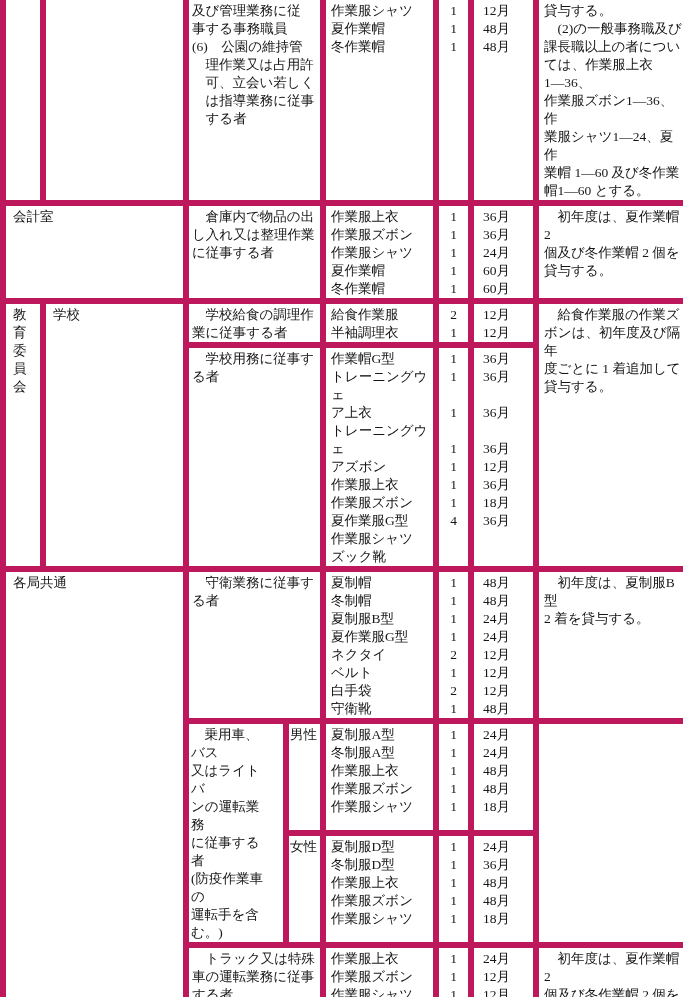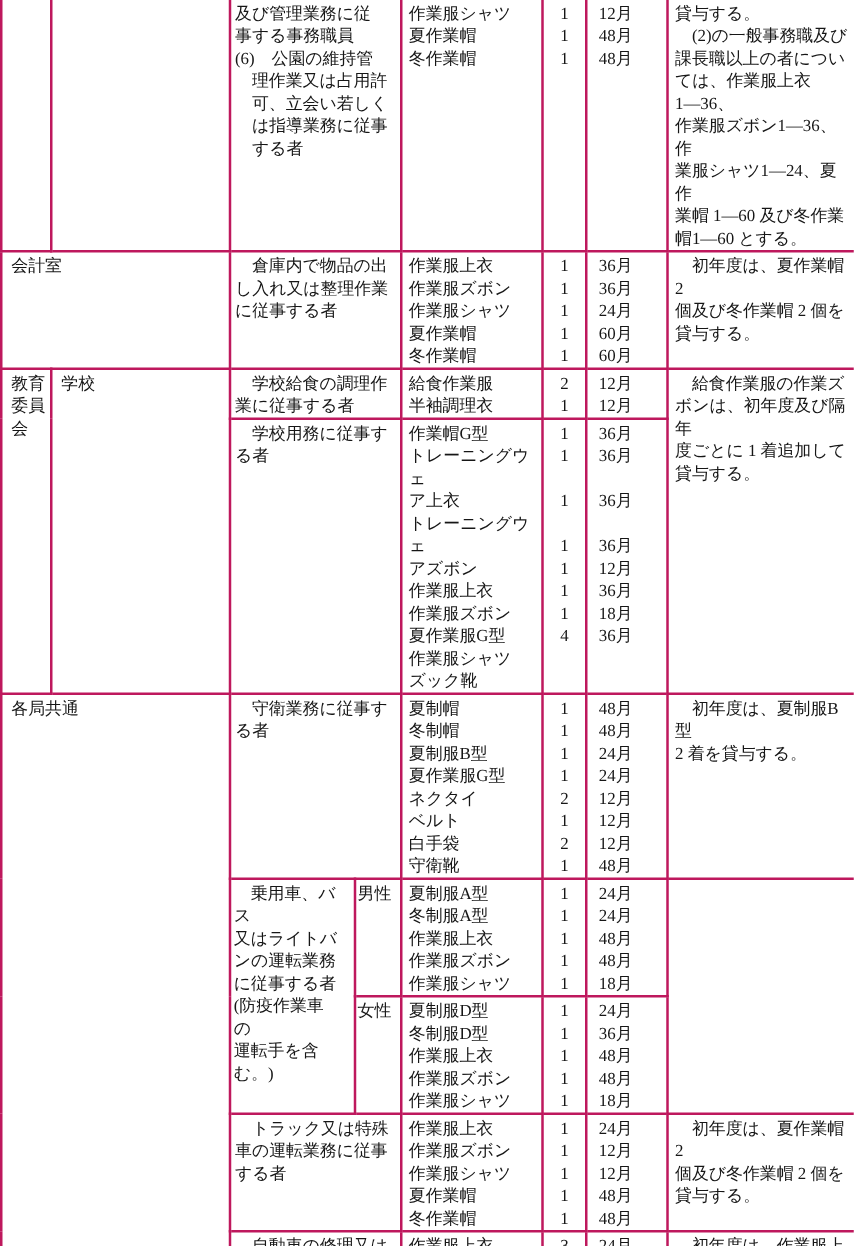--- a/index.html
+++ b/index.html
@@ -7,21 +7,21 @@
     width: 683px; height: 997px; overflow: hidden;
     background: #ffffff; color: #161616;
     font-family: "Liberation Serif", "DejaVu Serif", serif;
   }
   .page { width: 683px; height: 997px; overflow: hidden; }
   table.doc {
     border-collapse: collapse; table-layout: fixed;
     width: 683px; font-size: 13.5px; line-height: 18px;
   }
   td {
-    border: 2px solid #be185d;
+    border: 6px solid #be185d;
     vertical-align: top;
     white-space: pre-line;
     padding: 2px 2px 0 4px;
     overflow: hidden;
   }
   td.dept   { padding-left: 7px; }
   td.job    { padding-left: 3px; }
   td.jobn   { padding-left: 2px; padding-right: 12px; }
   td.item   { padding-left: 5px; }
   td.qty    { text-align: center; padding-left: 0; padding-right: 0; }

